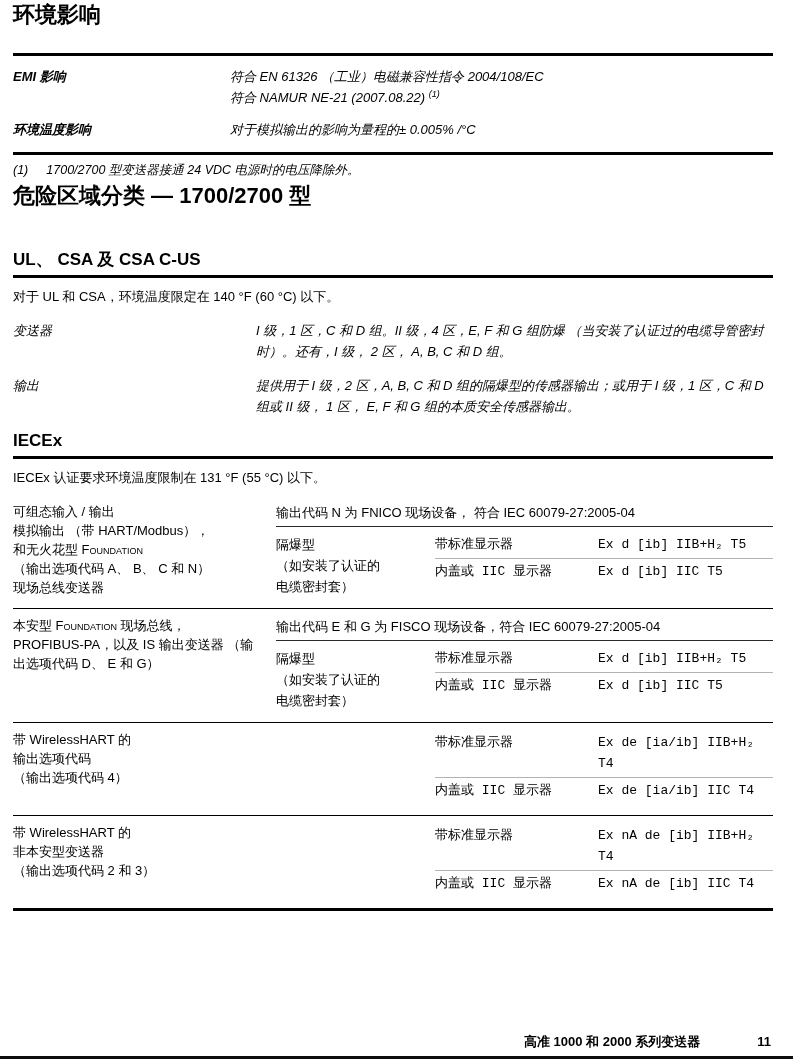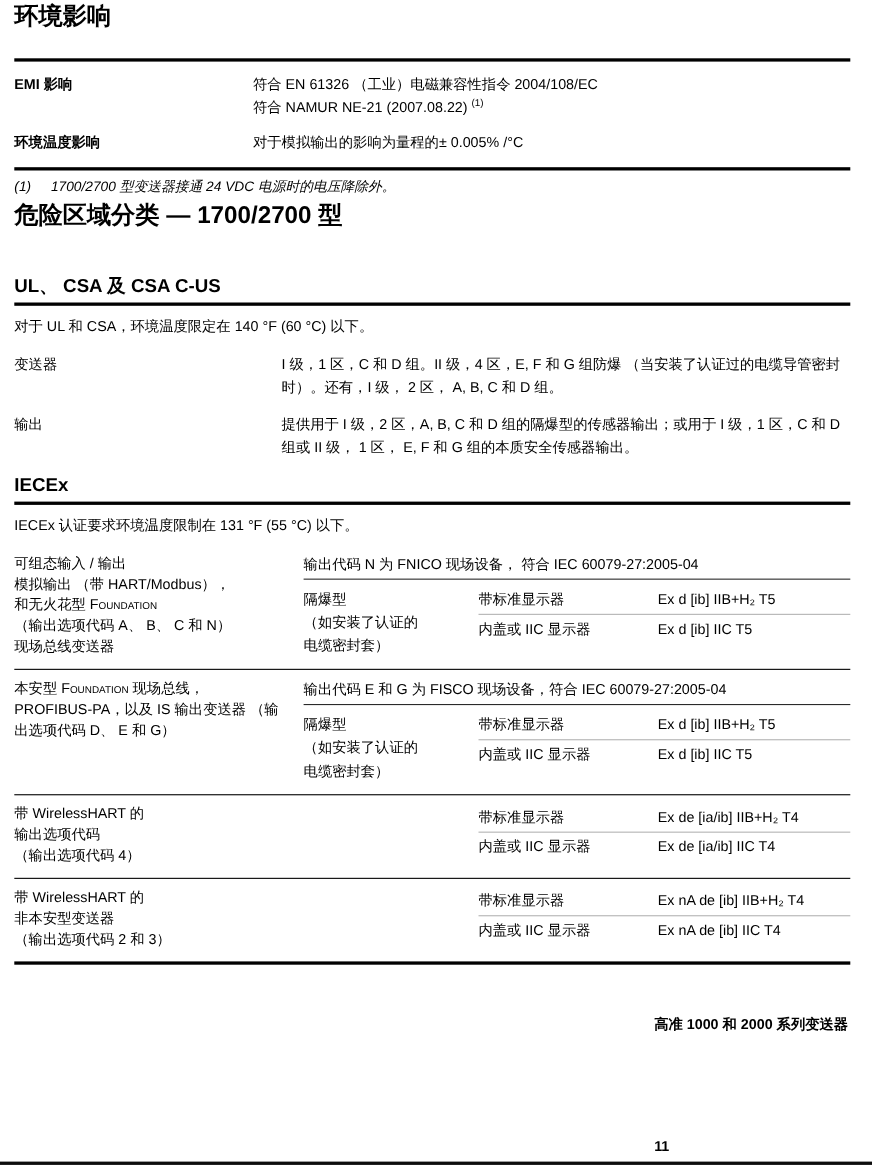--- a/index.html
+++ b/index.html
@@ -16,21 +16,21 @@
     box-sizing:border-box;
   }
   .content { margin:0 20px 0 13px; }
   h1.doc-title {
     font-size:22px; line-height:30px; font-weight:700;
     margin:0; padding:0;
   }
   .title-env { padding-top:7px; }
   .rule-thick { border:none; border-top:3px solid #000; margin:0; }
   .spec-table { }
-  .spec-row { display:flex; }
+  .spec-row { display:flex;font-style:italic; }
   .spec-label { width:217px; flex:0 0 217px; font-weight:700; }
   .spec-label.wide { width:243px; flex:0 0 243px; font-weight:400; }
   .spec-value { flex:1; }
   .footnote { font-style:italic; font-size:12.5px; margin-top:5px; }
   .footnote .fn-marker { margin-right:18px; }
   sup.fn-sup { font-size:9px; line-height:0; vertical-align:super; }
   .subheading {
     font-weight:700; font-size:17px;
     padding-bottom:5px; margin-top:0;
     border-bottom:3px solid #000;
@@ -42,41 +42,41 @@
   .iecex-group.sep { border-bottom:1px solid #000; }
   .iecex-left { width:243px; flex:0 0 243px; line-height:19px; }
   .iecex-right { flex:1;margin-left:20px; }
   .iecex-header {
     border-bottom:1px solid #2a2a2a;
     padding-bottom:3px; margin-bottom:5px;
   }
   .iecex-sub { display:flex; }
   .iecex-typecol { width:159px; flex:0 0 159px; line-height:21px; padding-top:2px; }
   .iecex-rows { flex:1; }
-  .iecex-row { display:flex; padding:2px 0 3px 0; }
+  .iecex-row { display:flex; padding:2px 0 3px 0;font-family:Liberation Mono, monospace; }
   .iecex-row.ruled { border-bottom:1px solid #b3b3b3; }
   .iecex-display { width:163px; flex:0 0 163px; }
   .iecex-rating { flex:1; }
   
   .mt-env-rule { margin-top:23px; }
   .emi-block { padding:10px 0 12px 0; }
   .emi-row2 { margin-top:11px; }
   .title-hazard { margin-top:54px; }
   .ul-heading { margin-top:38px; }
   .intro { margin-top:8px; }
   .row-transmitter { margin-top:13px; }
   .row-output { margin-top:13px; }
   .iecex-heading { margin-top:13px; }
   .iecex-intro { margin-top:8px; }
   .iecex-table { margin-top:7px; }
   
   .page-footer {
     position:absolute; right:22px; bottom:7px;
-    display:flex; align-items:baseline; gap:90px;
-    font-weight:700; font-size:13px;flex-direction:column;
+    display:flex; align-items:baseline; gap:57px;
+    font-weight:700; font-size:13px;
   }
   .bottom-bar {
     position:absolute; left:0; right:0; bottom:0; height:3px;
     background:#0d0d0d;
   }
 </style>
 </head>
 <body>
 
 <div class="page">

